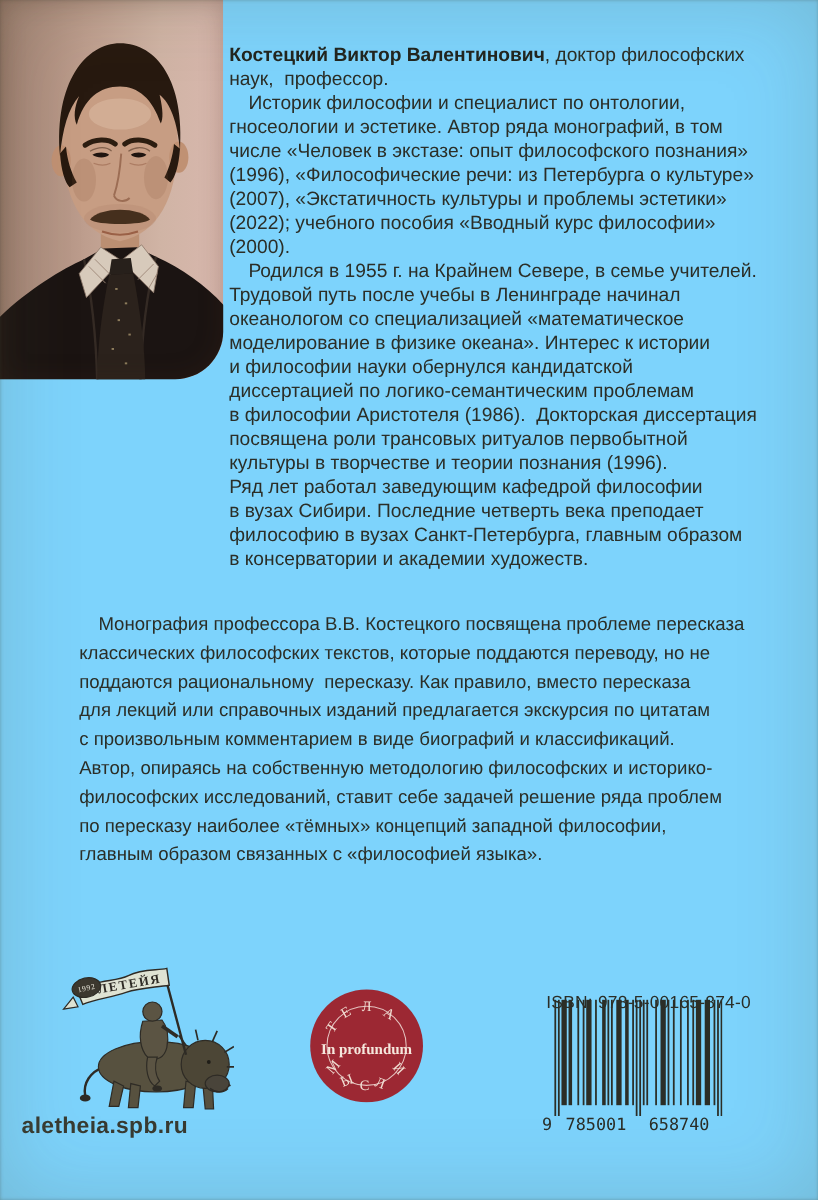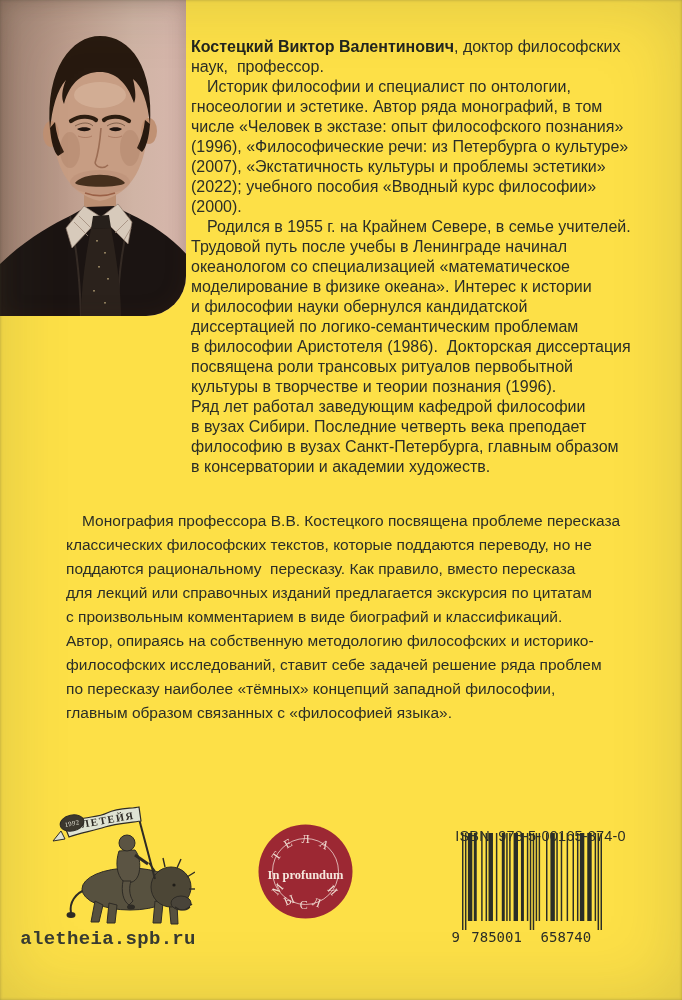--- a/index.html
+++ b/index.html
@@ -1,19 +1,19 @@
 <!DOCTYPE html>
 <html lang="ru"><head>
 <meta charset="utf-8">
 <style>
   html,body{margin:0;padding:0;}
   body{width:682px;height:1000px;overflow:hidden;background:#9a9a8e;}
   .page{
     position:relative;width:682px;height:1000px;
-    background:#fde047;
+    background:#7dd3fc;
     font-family:"Liberation Sans",sans-serif;
     color:#2b2e27;
   }
   .page::after{
     content:"";position:absolute;inset:0;pointer-events:none;
     box-shadow:inset 0 0 70px rgba(80,85,60,.20), inset 0 0 3px rgba(60,60,45,.35);
   }
   .photo{
     position:absolute;left:0;top:0;width:186px;height:316px;
     border-radius:0 0 40px 0;overflow:hidden;
@@ -30,22 +30,22 @@
   }
   .bio p{margin:0;white-space:pre-wrap;}
   .bio .bold{font-weight:bold;color:#22251f;}
   .ind{text-indent:16px;}
   .annot{
     position:absolute;left:66px;top:509px;width:592px;
     font-size:15.5px;line-height:24px;white-space:pre-wrap;
   }
   .logo{position:absolute;left:35px;top:793px;width:160px;height:135px;}
   .site{
-    position:absolute;left:18px;top:928px;width:180px;text-align:center;
-    font-size:19px;font-weight:600;color:#383b32;letter-spacing:.3px;font-family:Liberation Mono, monospace;
+    position:absolute;left:18px;top:928px;width:180px;
+    font-size:19px;font-weight:600;color:#383b32;letter-spacing:.3px;
   }
   .stamp{position:absolute;left:258px;top:824px;width:95px;height:95px;}
   .isbn-label{
     position:absolute;left:448px;top:812px;width:185px;text-align:center;
     font-size:14.5px;color:#2b2e27;letter-spacing:.2px;margin-top:16px;
   }
   .barcode{position:absolute;left:452px;top:833px;}
   .bc-digits{font-family:"DejaVu Sans Mono",monospace;font-size:14px;fill:#2b2e27;}
   .stamp-letter{font-family:"Liberation Serif",serif;font-size:12px;fill:#f0ddd2;}
   .stamp-center{font-family:"Liberation Serif",serif;font-size:12.5px;font-weight:bold;fill:#f5e7dd;}

